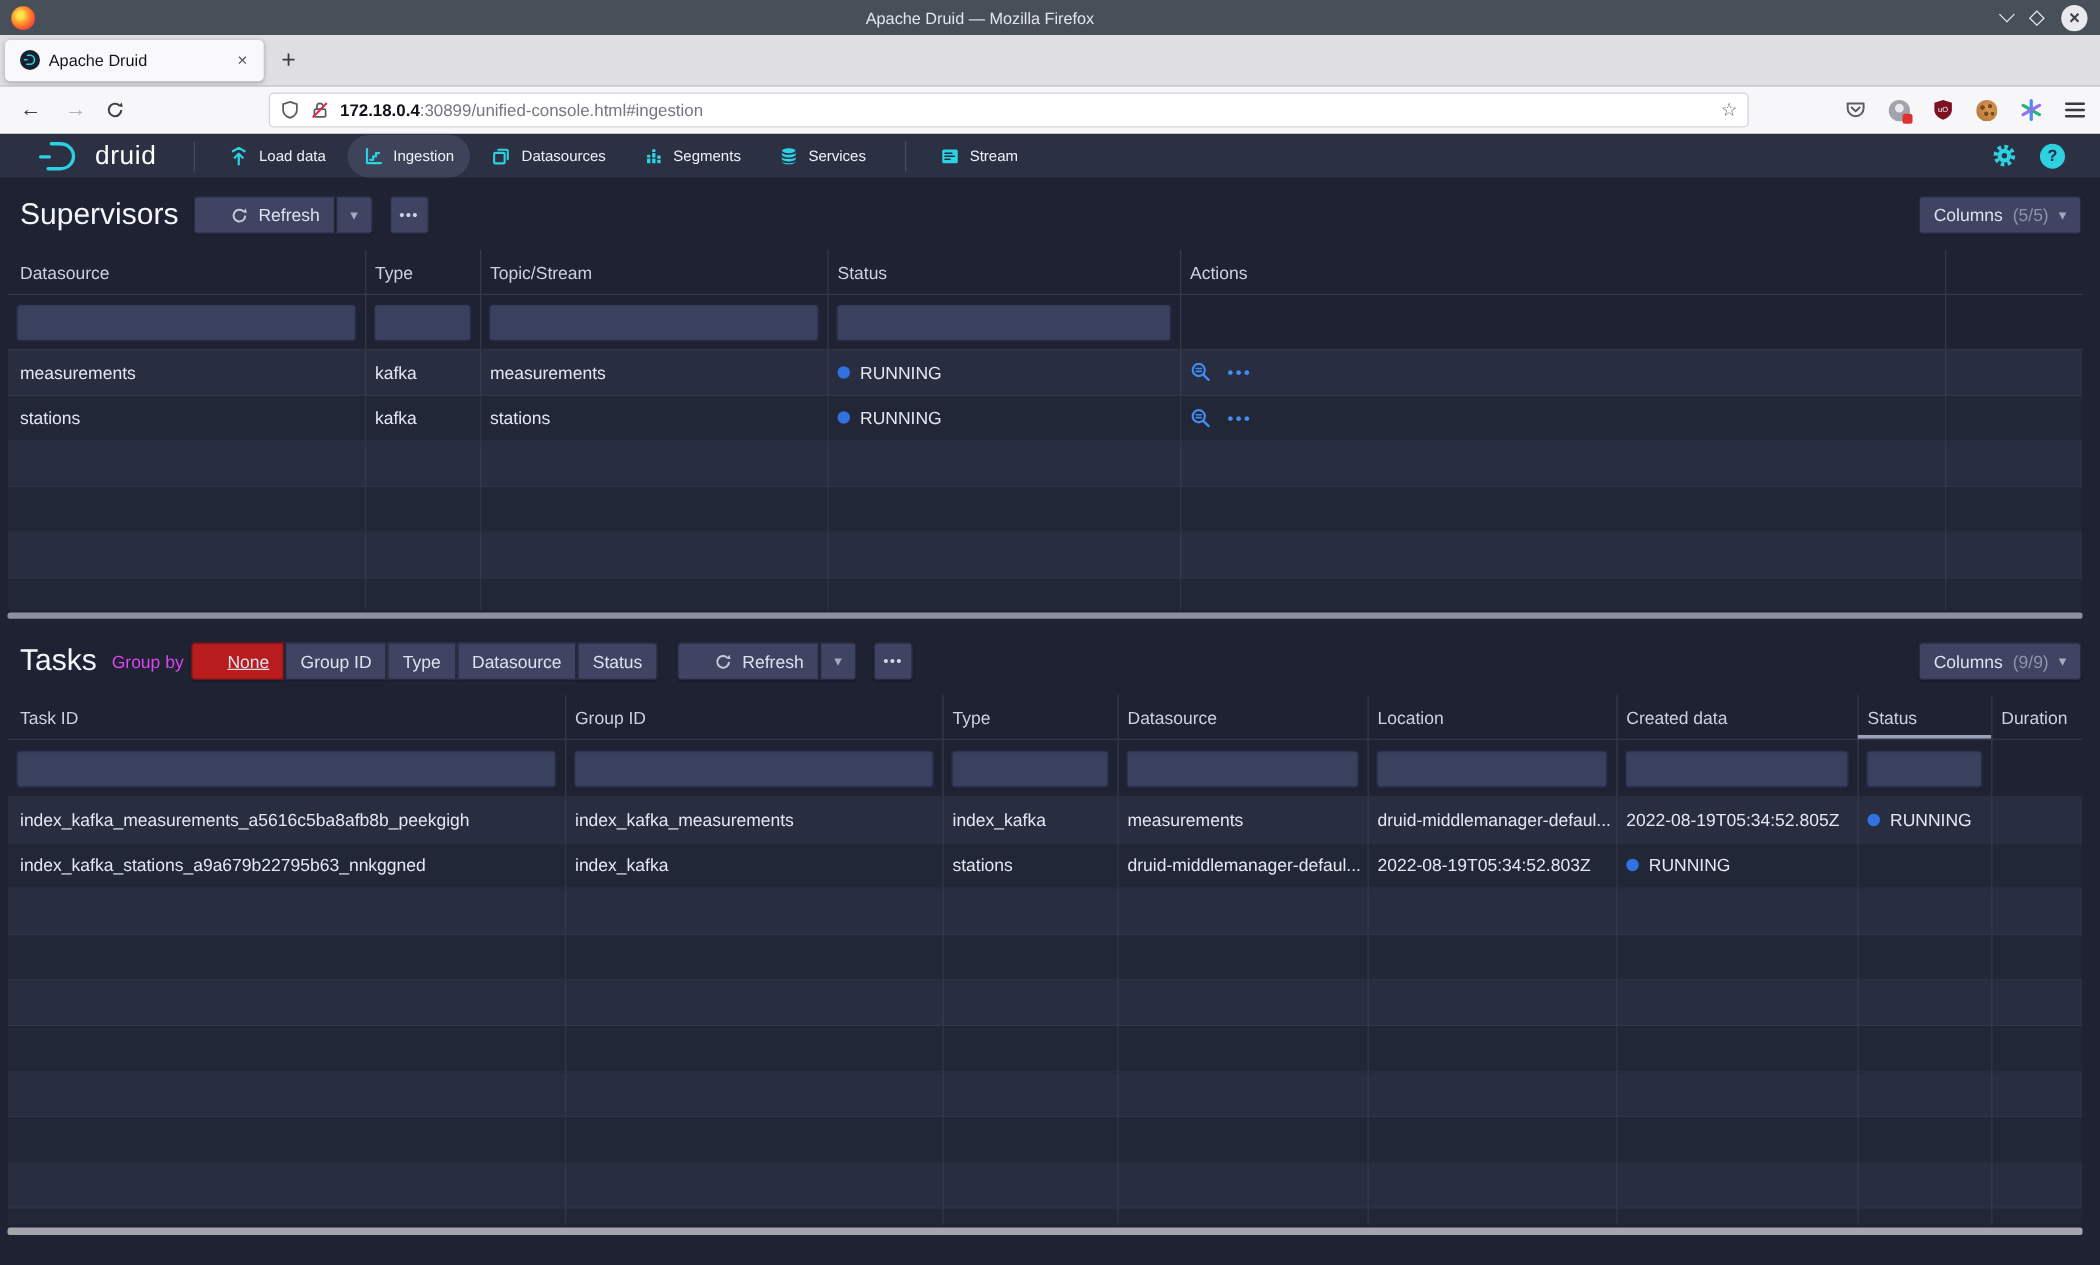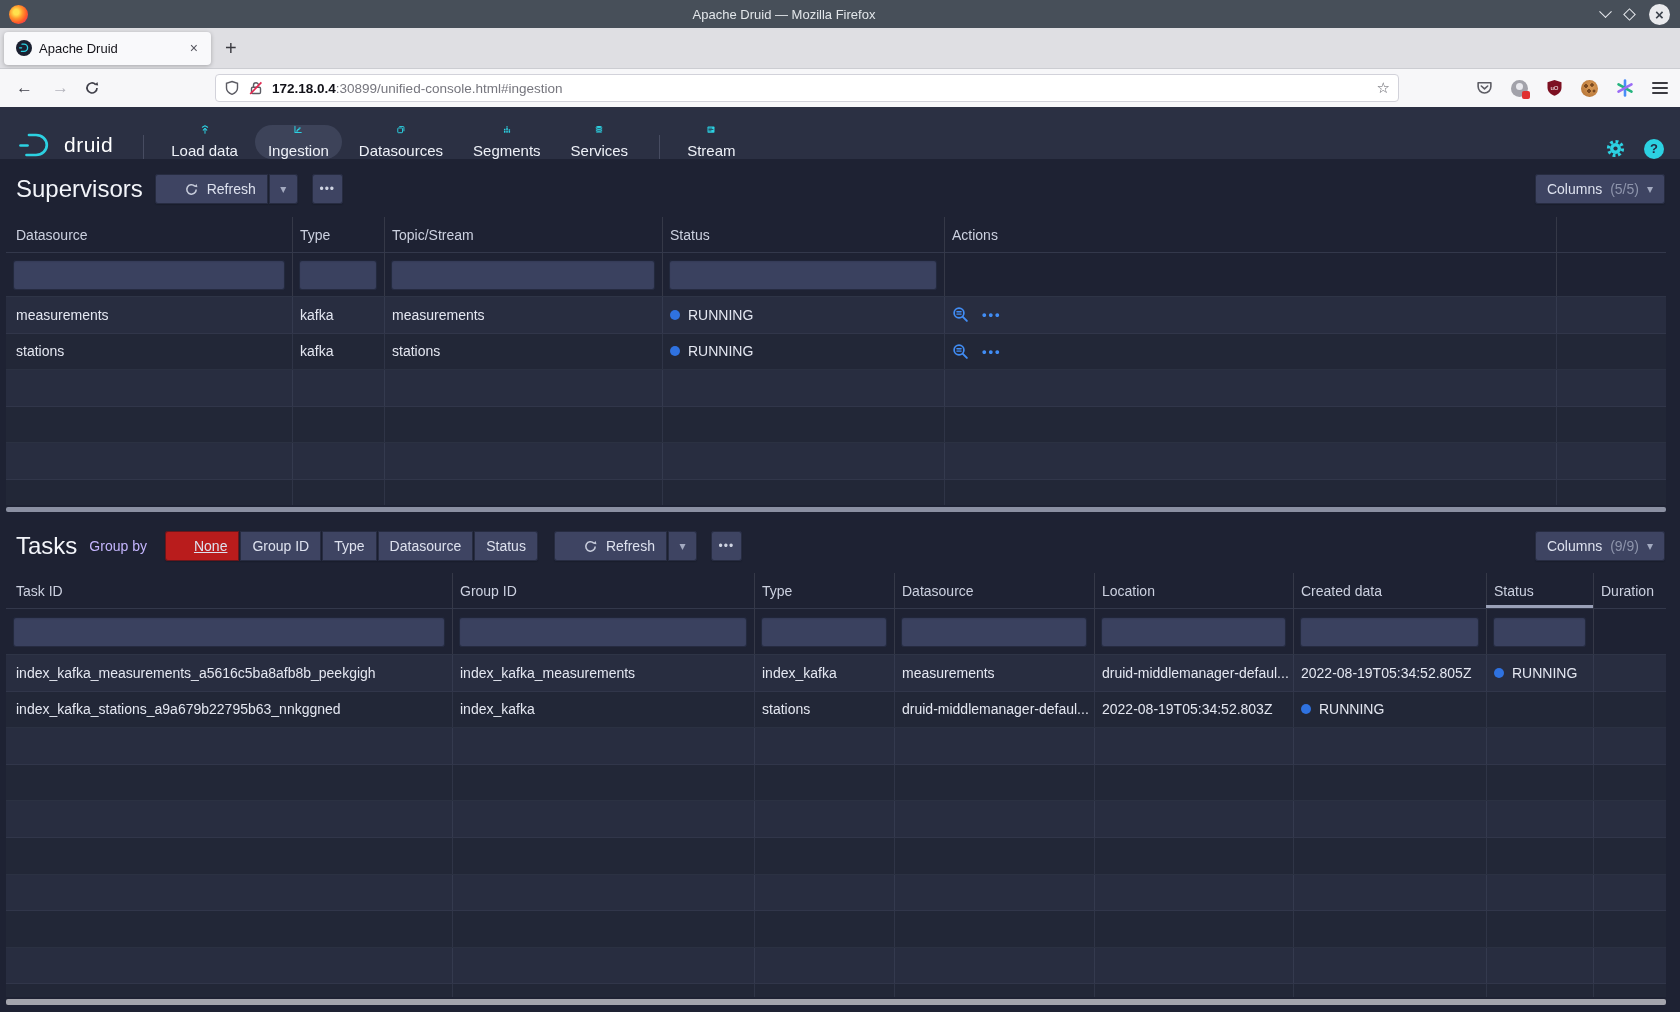--- a/index.html
+++ b/index.html
@@ -42,26 +42,26 @@
       radial-gradient(circle at 8px 11px,#7a4a21 1.6px,transparent 2px),
       radial-gradient(circle at 13px 11px,#7a4a21 1.3px,transparent 1.7px),
       radial-gradient(circle at 60% 40%, #d99a56, #b06f33); }
   .ext-generic { width:17px; height:17px; border-radius:50%; background:#a2a2aa; position:relative; }
   .ext-generic::before { content:""; position:absolute; left:5px; top:3px; width:7px; height:7px; border-radius:50%; background:#e9e9ee; }
   .ext-generic::after { content:""; position:absolute; right:-2px; bottom:-2px; width:8px; height:8px; background:#e03131; border-radius:2px; }
   .burger { width:16px; display:flex; flex-direction:column; gap:3px; }
   .burger span { display:block; height:2px; background:#3a3a40; border-radius:1px; }
 
   
-  .dnav { height:52px; background:#2b3043; display:flex; align-items:flex-end; padding:0 16px; }
+  .dnav { height:35px; background:#2b3043; display:flex; align-items:center; padding:0 28px; }
   .brand { display:flex; align-items:center; gap:8px; margin-right:16px; }
   .brand-name { color:#ffffff; font-size:21px; letter-spacing:.5px; }
   .vdiv { width:1px; height:24px; background:#474c61; margin:0 14px; }
   .dnav-item { display:flex; align-items:center; gap:8px; height:34px; padding:0 13px; border-radius:17px; margin-right:4px;
-    color:#eef1f8; font-size:15px;flex-direction:column; }
+    color:#eef1f8; font-size:12px; }
   .dnav-item.active { background:#3d4359; }
   .dnav-right { margin-left:auto; display:flex; align-items:center; gap:18px; }
   .help-circle { width:20px; height:20px; border-radius:50%; background:#2cd1e2; color:#222b44; font-size:13px; font-weight:bold;
     display:flex; align-items:center; justify-content:center; }
 
   
   .view { height:859px; background:#1e2233; overflow:hidden; }
   .sec-toolbar { display:flex; align-items:center; height:32px; margin:0 15px 0 16px; }
   .sec-toolbar.sup { margin-top:14px; }
   .sec-toolbar.tsk { margin-top:18px; }
@@ -72,21 +72,21 @@
   .bp-btn.pressed { background:#b91c1c;text-decoration:underline; }
   .btn-group { display:inline-flex; gap:1px; }
   .btn-group .bp-btn { border-radius:0; }
   .btn-group .bp-btn:first-child { border-radius:3px 0 0 3px;padding-left:29px; }
   .btn-group .bp-btn:last-child { border-radius:0 3px 3px 0; }
   .caret-btn { width:29px; justify-content:center; padding:0; }
   .caret { color:#a3aac0; font-size:12px; }
   .dots-btn { width:31px; justify-content:center; padding:0; letter-spacing:1px; color:#cfd4e2; font-size:12px; margin-left:14px; }
   .cols-btn { margin-left:auto; }
   .cols-count { color:#8e95ac; }
-  .grp-label { color:#c4b5fd; font-size:14px; margin-right:18px; }
+  .grp-label { color:#d946ef; font-size:14px; margin-right:6px; }
   .refresh-group { margin-left:16px; }
   .grp-group { margin-right:0; }
 
   
   .dtable { width:1660px; margin:12px 14px 0 6px; }
   .dtable.tsk { margin-top:11px; }
   .trow { display:grid; position:relative; background-repeat:no-repeat; background-size:1px 100%; }
   .sup-grid { grid-template-columns:286px 92px 278px 282px 612px 110px; }
   .tsk-grid { grid-template-columns:446px 302px 140px 200px 199px 193px 107px 73px; }
   .sup-grid { background-image:linear-gradient(var(--vl),var(--vl)),linear-gradient(var(--vl),var(--vl)),linear-gradient(var(--vl),var(--vl)),linear-gradient(var(--vl),var(--vl)),linear-gradient(var(--vl),var(--vl));

